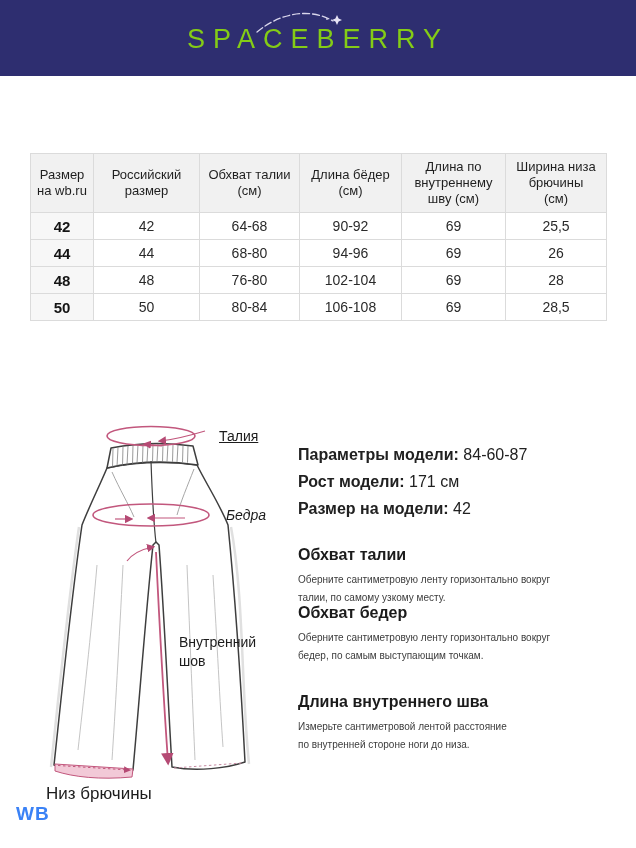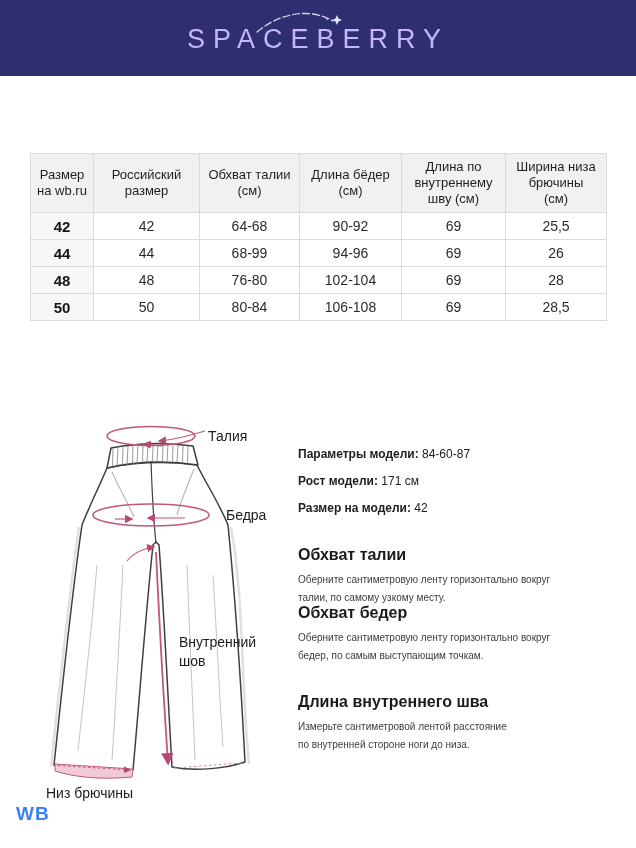--- a/index.html
+++ b/index.html
@@ -3,43 +3,43 @@
 <meta charset="utf-8">
 <style>
   * { margin:0; padding:0; box-sizing:border-box; }
   html,body { background:#ffffff; }
   body { font-family:"Liberation Sans", sans-serif; color:#212121; }
   #page { position:relative; width:636px; height:848px; background:#ffffff; overflow:hidden; margin:0 auto; }
 
   
   #banner { position:absolute; left:0; top:0; width:636px; height:76px; background:#2e2e70; }
   #brand { position:absolute; left:0; top:24px; width:636px; text-align:center;
-           color:#c4b5fd; font-size:27px; font-weight:400; letter-spacing:8px; }
+           color:#84cc16; font-size:27px; font-weight:400; letter-spacing:8px; }
   #comet { position:absolute; left:253px; top:6px; width:100px; height:34px; }
 
   
   #size-table { position:absolute; left:30px; top:153px; width:576px;
                 border-collapse:collapse; table-layout:fixed;border-radius:10px; }
   #size-table th, #size-table td { border:1px solid #dbdbdb; text-align:center; vertical-align:middle; }
   #size-table th { height:59px; background:#f1f1f1; font-weight:400; font-size:13px;
                    line-height:16px; white-space:pre-line; color:#1f1f1f; }
   #size-table td { height:27px; font-size:14px; color:#2a2a2a; background:#ffffff; }
   #size-table td.rowhead { background:#f7f7f7; font-weight:700; font-size:15px; color:#141414; }
 
   
   #diagram { position:absolute; left:35px; top:415px; width:250px; height:395px; }
   #diagram svg { position:absolute; left:0; top:0; }
   .diagram-label { position:absolute; color:#1c1c1c; font-size:14px; line-height:19px; }
-  #label-waist  { left:173px; top:12px; }
-  #label-hips   { left:191px; top:91px; }
+  #label-waist  { left:184px; top:12px;text-decoration:underline; }
+  #label-hips   { left:191px; top:91px;font-style:italic; }
   #label-inseam { left:144px; top:218px; width:100px; }
-  #label-hem    { left:11px;  top:369px; font-size:14px; }
-
-  
-  #model-info { position:absolute; left:298px; top:441px; width:330px; font-size:12px; line-height:27px; }
+  #label-hem    { left:11px;  top:369px; font-size:17px; }
+
+  
+  #model-info { position:absolute; left:298px; top:441px; width:330px; font-size:16px; line-height:27px; }
   .mi-line .mi-label { font-weight:700; }
   .mi-line .mi-value { font-weight:400; }
 
   .measure-section { position:absolute; left:298px; width:332px; }
   #section-waist  { top:546px; }
   #section-hips   { top:604px; }
   #section-inseam { top:693px; }
   .measure-title { font-size:16px; font-weight:700; color:#1b1b1b; margin-bottom:7px; }
   .measure-text  { font-size:10px; line-height:17.5px; color:#3c3c3c; white-space:pre-line; }
 
@@ -91,21 +91,21 @@
         <td class="rowhead">42</td>
         <td>42</td>
         <td>64-68</td>
         <td>90-92</td>
         <td>69</td>
         <td>25,5</td>
       </tr>
       <tr>
         <td class="rowhead">44</td>
         <td>44</td>
-        <td>68-99</td>
+        <td>68-80</td>
         <td>94-96</td>
         <td>69</td>
         <td>26</td>
       </tr>
       <tr>
         <td class="rowhead">48</td>
         <td>48</td>
         <td>76-80</td>
         <td>102-104</td>
         <td>69</td>

